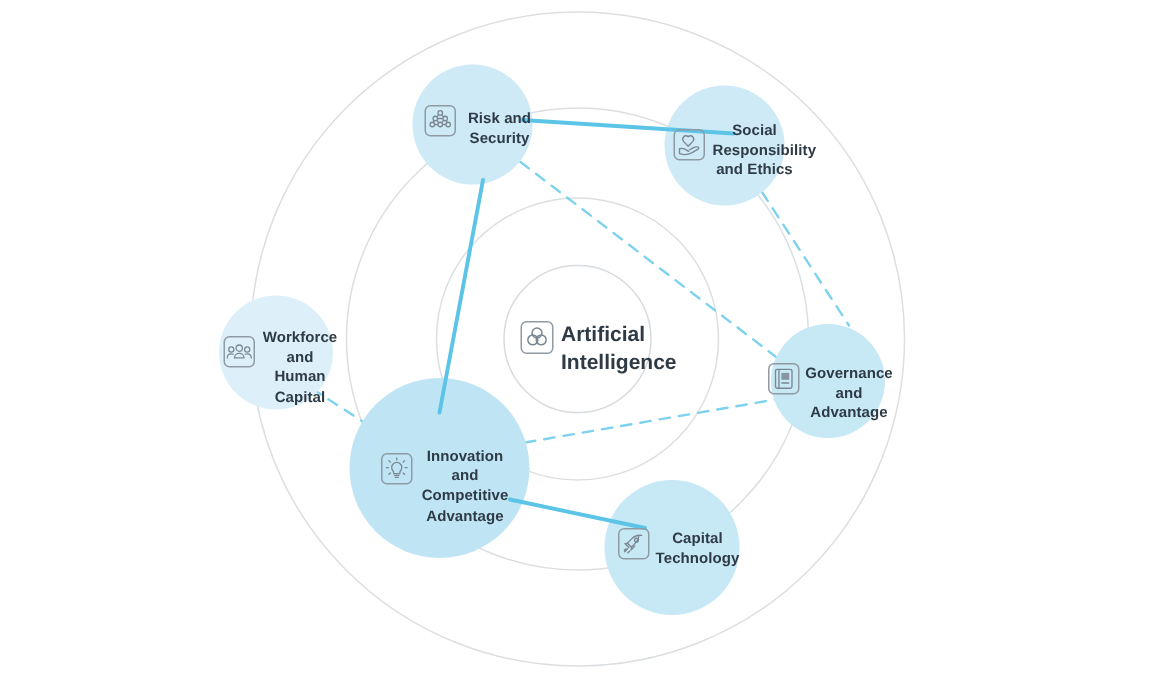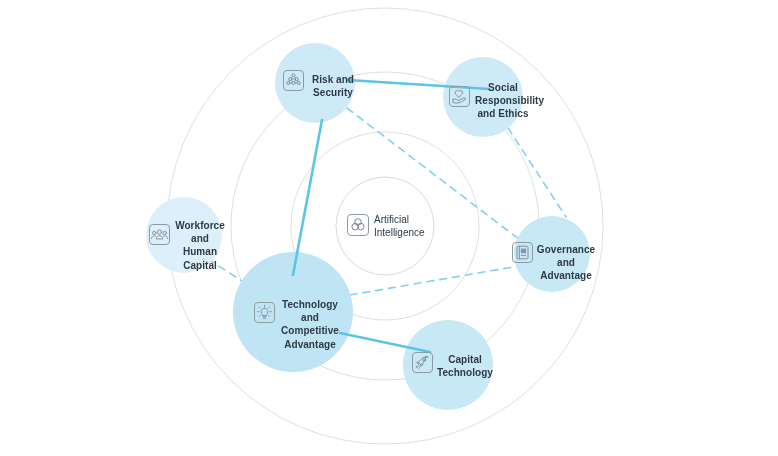--- a/index.html
+++ b/index.html
@@ -35,22 +35,22 @@
     line-height: 1.32;
     color: #2e3a45;
     letter-spacing: 0.05px;
     white-space: pre-line;
     pointer-events: none;
     text-align: center;
   }
   .center-label {
     position: absolute;
     font-family: "Liberation Sans", sans-serif;
-    font-size: 10px;
-    font-weight: normal;
+    font-size: 14px;
+    font-weight: bold;
     line-height: 1.33;
     color: #2e3a45;
     white-space: pre-line;
     pointer-events: none;
   }
   .icon-box {
     position: absolute;
     box-sizing: border-box;
     border: 1px solid #8f9aa3;
     border-radius: 4px;
@@ -164,21 +164,21 @@
 
   <div class="icon-box" style="left:254px; top:302px; width:21px; height:21px;">
     <svg width="19" height="19" viewBox="0 0 19 19">
       <g fill="none" stroke="#7b8791" stroke-width="0.85" stroke-linecap="round" stroke-linejoin="round">
         <path d="M9.5 5.3 c-1.9 0 -3.4 1.5 -3.4 3.4 c0 1.2 0.7 2.1 1.3 2.8 l0 1.2 l4.2 0 l0 -1.2 c0.6 -0.7 1.3 -1.6 1.3 -2.8 c0 -1.9 -1.5 -3.4 -3.4 -3.4 z"></path>
         <path d="M8 13.9 L11 13.9 M8.4 15.2 L10.6 15.2"></path>
         <path d="M9.5 2.3 L9.5 3.6 M4.3 4.1 L5.2 5 M13.8 5 L14.7 4.1 M2.6 8.7 L3.9 8.7 M15.1 8.7 L16.4 8.7 M4.3 13.2 L5.2 12.3 M13.8 12.3 L14.7 13.2"></path>
       </g>
     </svg>
   </div>
-  <div class="node-label" style="left:277px; top:298px; width:66px;">Technology and
+  <div class="node-label" style="left:277px; top:298px; width:66px;">Innovation and
 Competitive
 Advantage</div>
 
   <div class="icon-box" style="left:149px; top:224px; width:21px; height:21px;">
     <svg width="19" height="19" viewBox="0 0 19 19">
       <g fill="none" stroke="#7b8791" stroke-width="0.85" stroke-linecap="round" stroke-linejoin="round">
         <circle cx="9.5" cy="7.1" r="2.1"></circle>
         <path d="M6.3 13.6 c0 -1.8 1.4 -3 3.2 -3 c1.8 0 3.2 1.2 3.2 3 z"></path>
         <circle cx="4.2" cy="8" r="1.7"></circle>
         <path d="M1.5 13.6 c0 -1.6 1.2 -2.7 2.7 -2.7 c0.5 0 0.9 0.1 1.3 0.3"></path>

